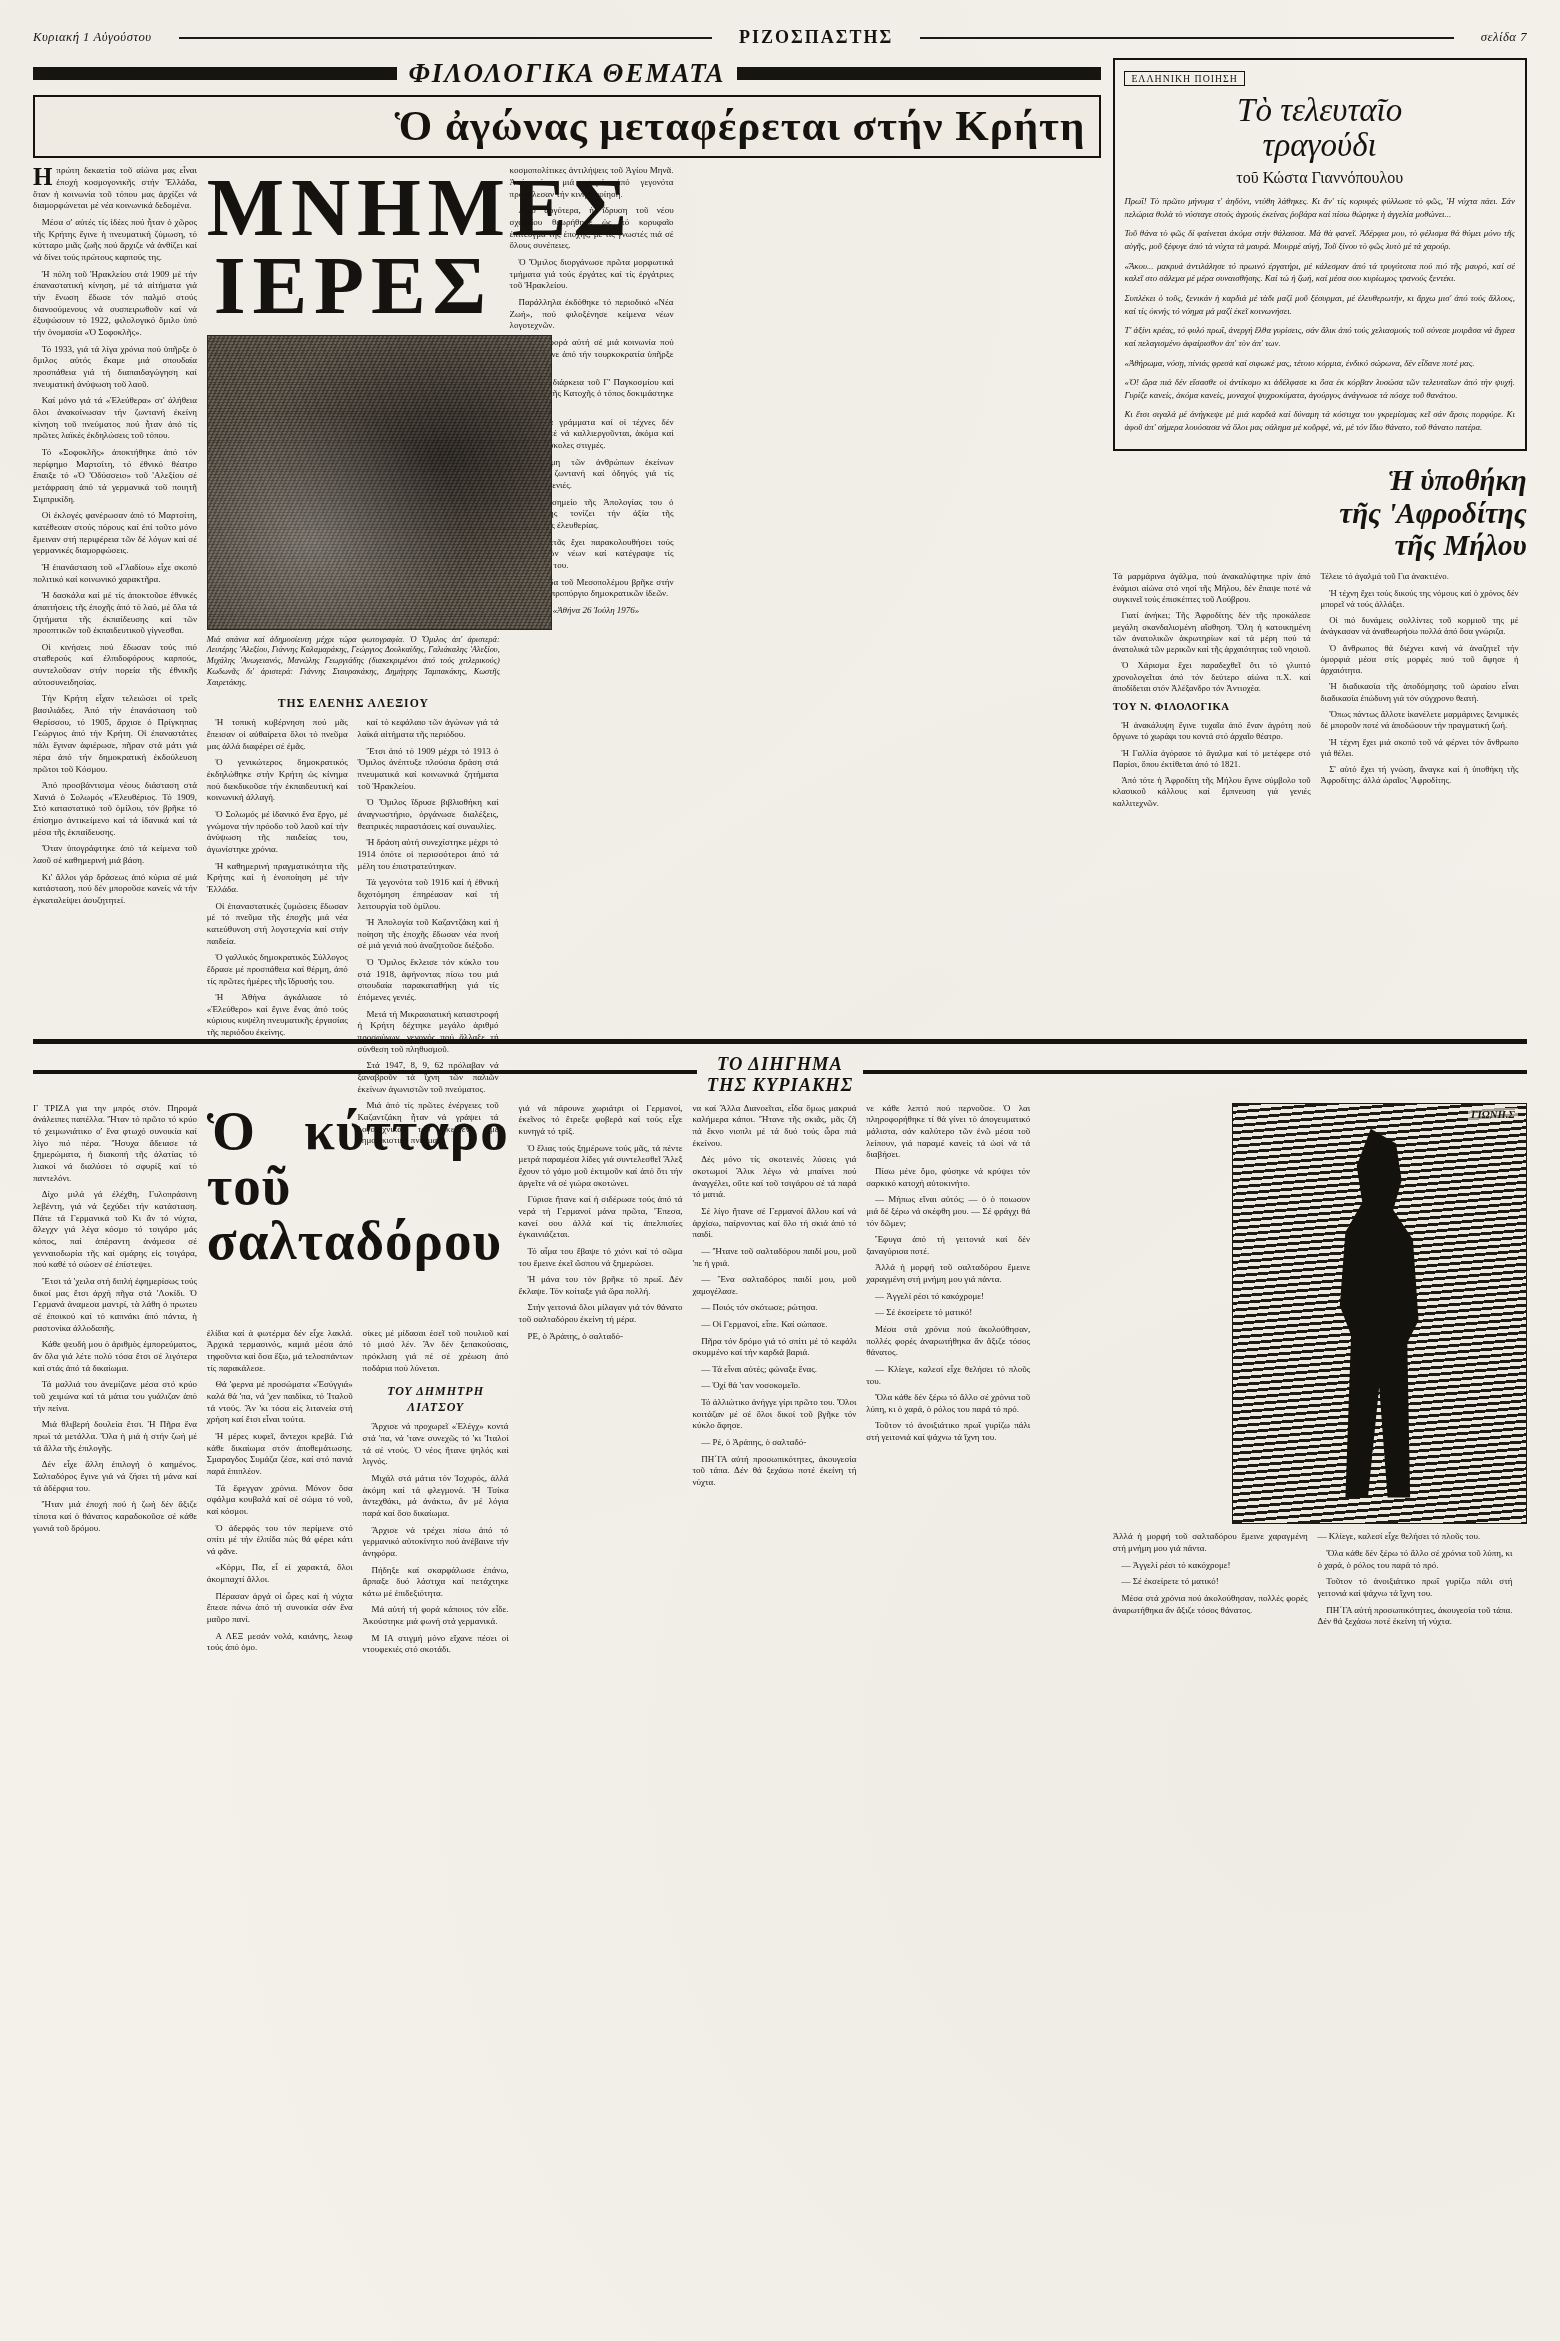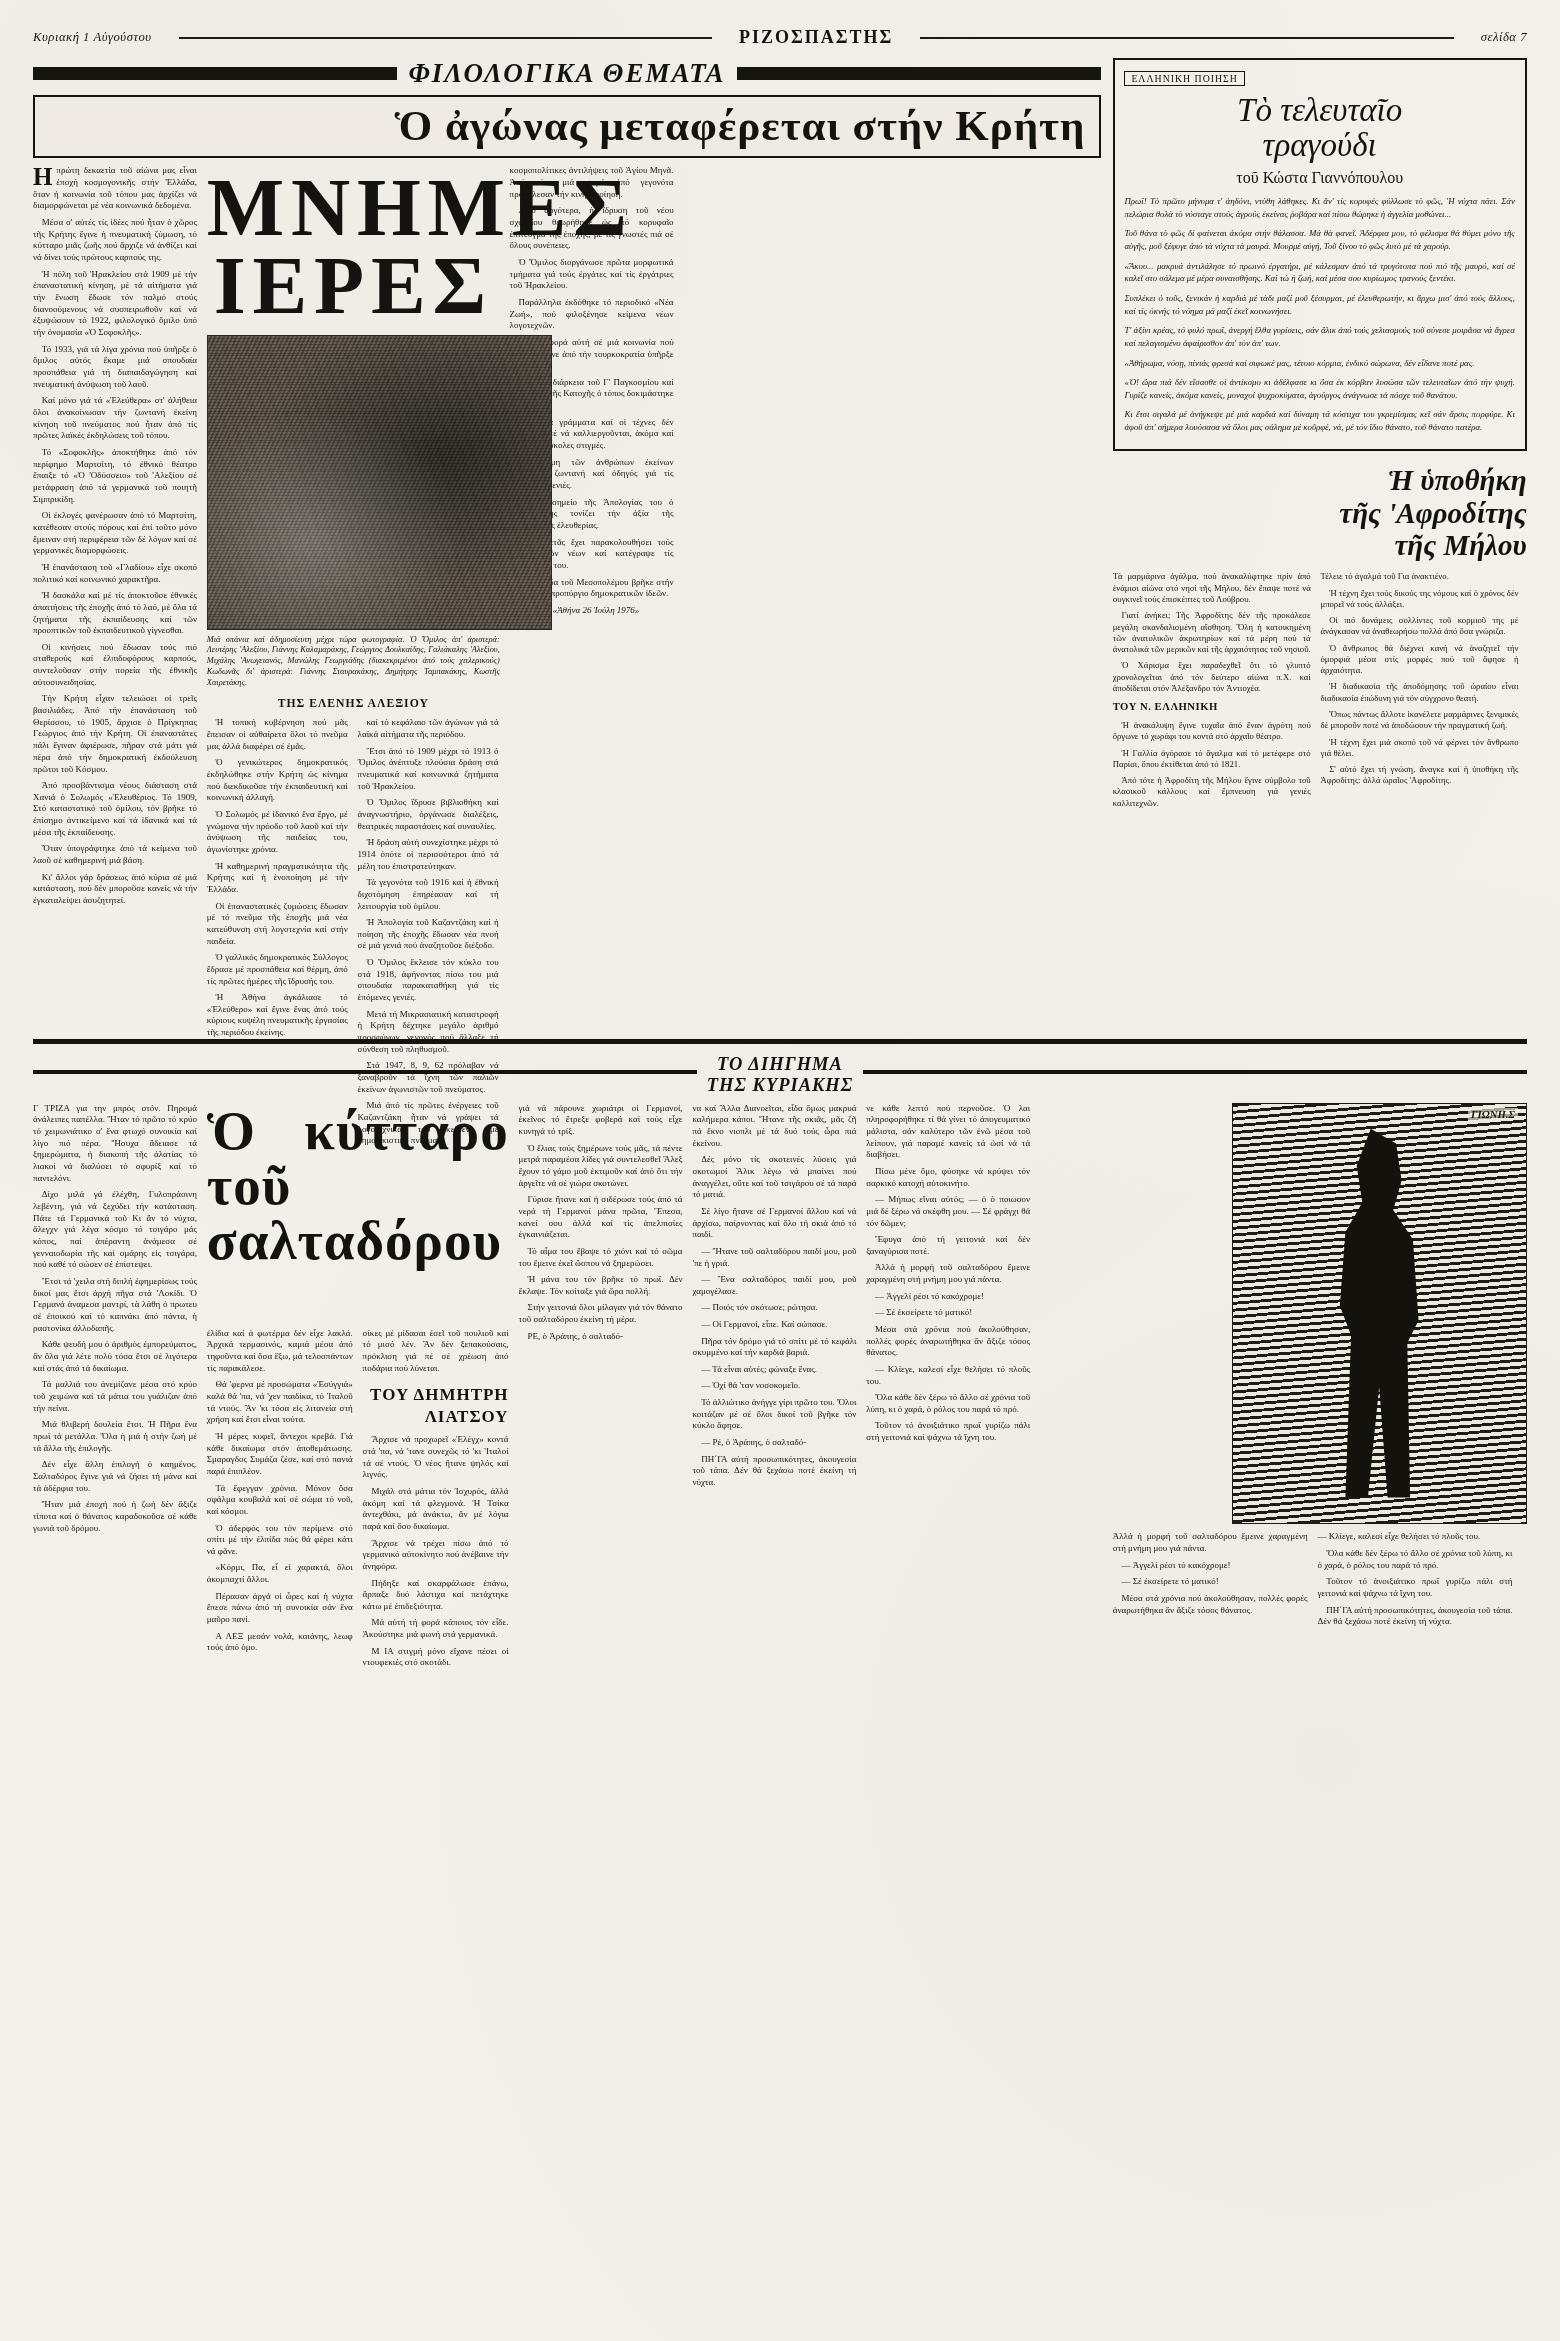--- a/index.html
+++ b/index.html
@@ -131,21 +131,21 @@
   }
 
   .story-band { display:flex; gap:11.7px; margin-top:7.8px; }
   .story-left { width:1068px; }
   .story-right { width:414px; }
 
   .story-title {
     font-size:55px; line-height:1.0; font-weight:bold; letter-spacing:1px;
     margin:0 0 3.9px 0;
   }
-  .story-byline { font-weight:bold; font-size:17px; letter-spacing:1px; text-align:right; margin:9.8px 0 5.9px; }
+  .story-byline { font-weight:bold; font-size:12px; letter-spacing:1px; text-align:center; margin:9.8px 0 5.9px;font-style:italic; }
 
   .engraving {
     width:293px; height:419px; margin:0 0 7.8px auto;
     border:1px solid #1b1a15;
     background:
       repeating-linear-gradient(175deg, #1d1b16 0 2.9px, #efeadf 2.9px 6.8px);
     position:relative; overflow:hidden;
   }
   .engraving::before{
     content:""; position:absolute; left:26%; top:6%;
@@ -285,21 +285,21 @@
         <div>Ἡ ὑποθήκη</div>
         <div>τῆς 'Αφροδίτης</div>
         <div>τῆς Μήλου</div>
       </div>
 
       <div class="right-cols">
         <div class="col">
           <p class="first">Τὰ μαρμάρινα ἀγάλμα, πού ἀνακαλύφτηκε πρίν ἀπό ἑνάμισι αἰώνα στό νησί τῆς Μήλου, δέν ἔπαψε ποτέ νά συγκινεῖ τούς ἐπισκέπτες τοῦ Λούβρου.</p>
           <p>Γιατί ἀνήκει; Τῆς Ἀφροδίτης δέν τῆς προκάλεσε μεγάλη σκανδαλισμένη αἴσθηση. Ὅλη ἡ κατοικημένη τῶν ἀνατολικῶν ἀκρωτηρίων καί τά μέρη πού τά ἀνατολικά τῶν μερικῶν καί τῆς ἀρχαιότητας τοῦ νησιοῦ.</p>
           <p>Ὁ Χάρισμα ἔχει παραδεχθεῖ ὅτι τό γλυπτό χρονολογεῖται ἀπό τόν δεύτερο αἰώνα π.Χ. καί ἀποδίδεται στόν Ἀλέξανδρο τόν Ἀντιοχέα.</p>
-          <div class="right-byline">ΤΟΥ Ν. ΕΛΛΗΝΙΚΗ</div>
+          <div class="right-byline">ΤΟΥ Ν. ΦΙΛΟΛΟΓΙΚΑ</div>
           <p>Ἡ ἀνακάλυψη ἔγινε τυχαῖα ἀπό ἕναν ἀγρότη πού ὄργωνε τό χωράφι του κοντά στό ἀρχαῖο θέατρο.</p>
           <p>Ἡ Γαλλία ἀγόρασε τό ἄγαλμα καί τό μετέφερε στό Παρίσι, ὅπου ἐκτίθεται ἀπό τό 1821.</p>
           <p>Ἀπό τότε ἡ Ἀφροδίτη τῆς Μήλου ἔγινε σύμβολο τοῦ κλασικοῦ κάλλους καί ἔμπνευση γιά γενιές καλλιτεχνῶν.</p>
         </div>
         <div class="col">
           <p class="first">Τέλειε τό ἀγαλμά τοῦ Για ἀνακτιένο.</p>
           <p>Ἡ τέχνη ἔχει τούς δικούς της νόμους καί ὁ χρόνος δέν μπορεῖ νά τούς ἀλλάξει.</p>
           <p>Οἱ πιό δυνάμεις σολλίντες τοῦ κορμιοῦ της μέ ἀνάγκασαν νά ἀναθεωρήσω πολλά ἀπό ὅσα γνώριζα.</p>
           <p>Ὁ ἄνθρωπος θά διέχνει κανή νά ἀναζητεῖ τήν ὀμορφιά μέσα στίς μορφές πού τοῦ ἄφησε ἡ ἀρχαιότητα.</p>
           <p>Ἡ διαδικασία τῆς ἀποδόμησης τοῦ ὡραίου εἶναι διαδικασία ἐπώδυνη γιά τόν σύγχρονο θεατή.</p>

